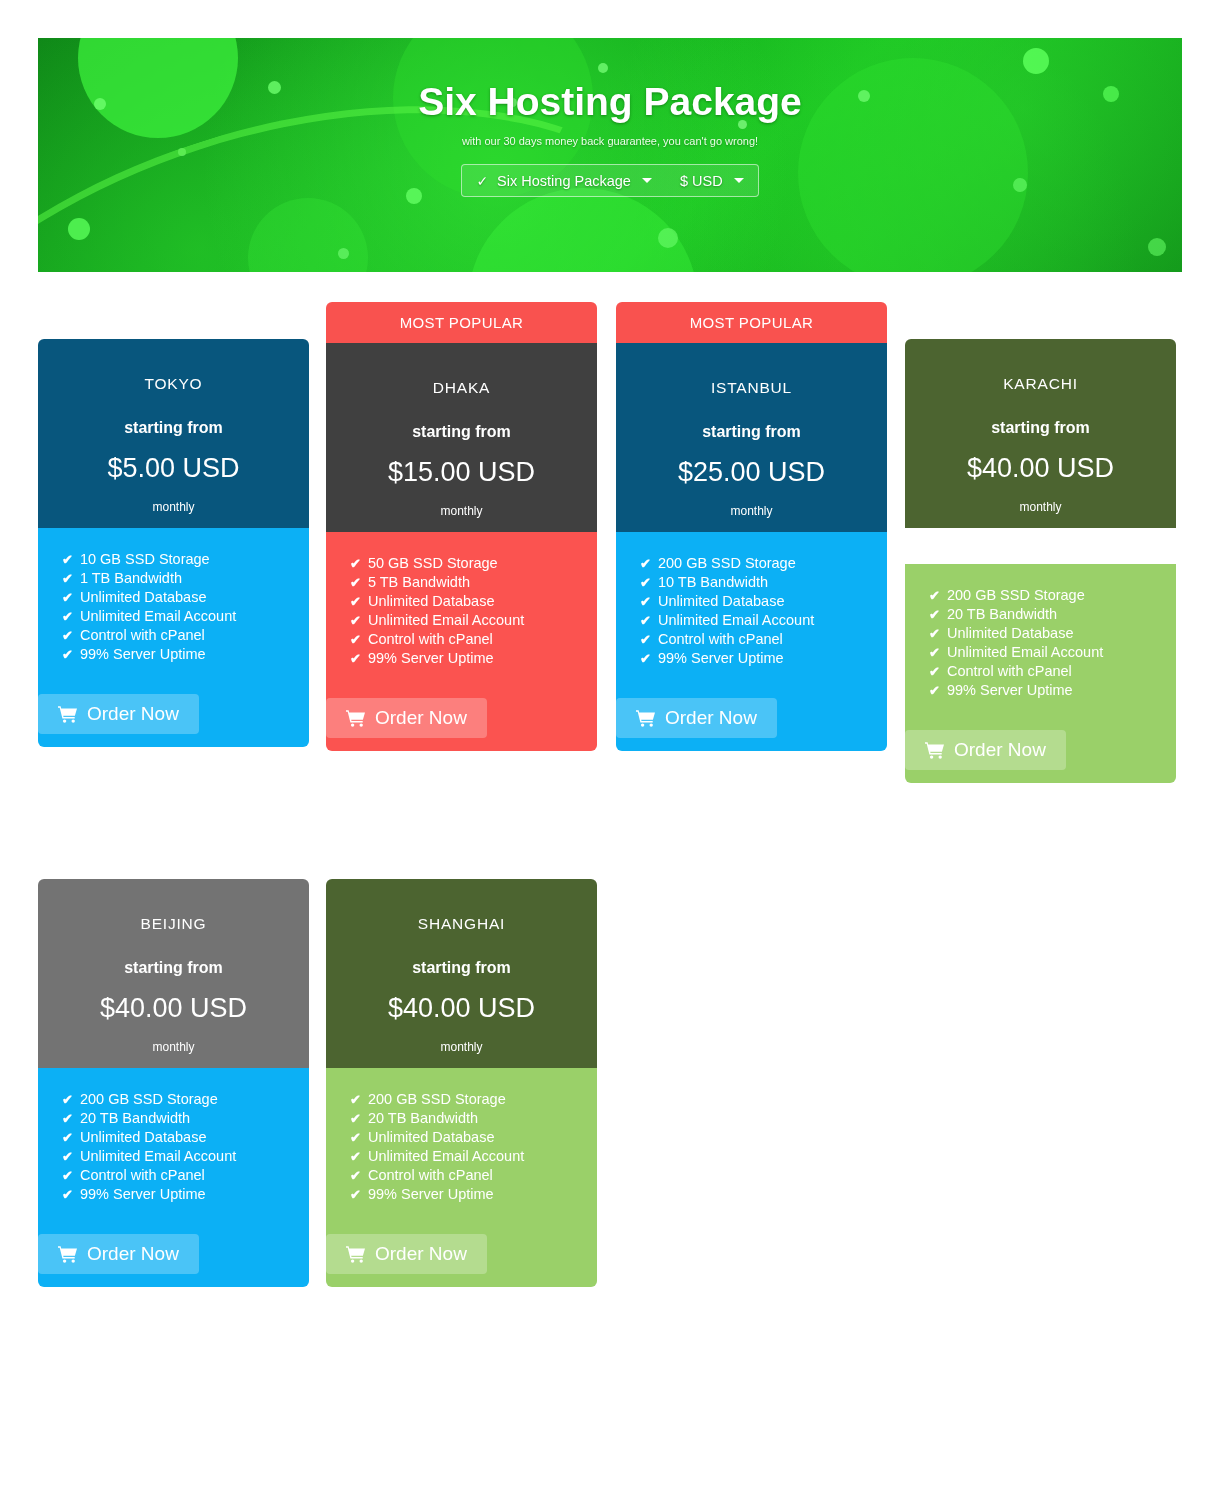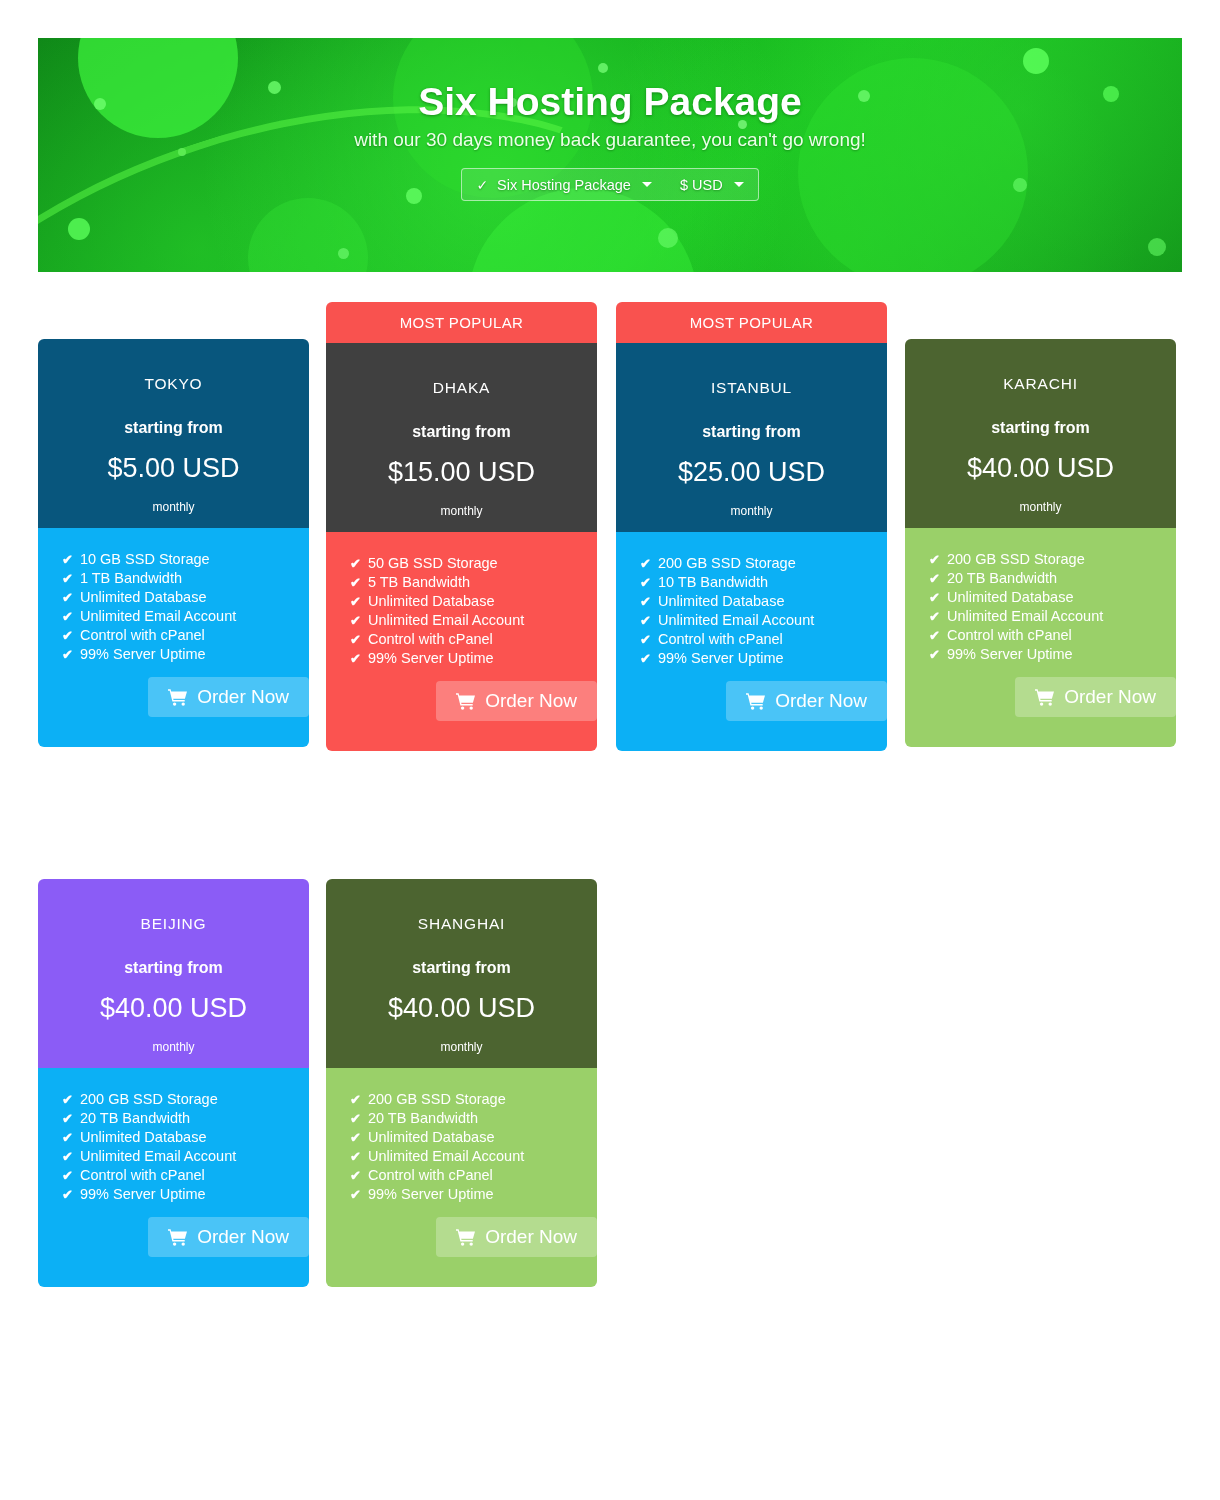--- a/index.html
+++ b/index.html
@@ -52,22 +52,22 @@
   }
   .banner-sub {
     color: #e9ffe6;
     font-size: 25px;
     font-weight: 300;
     margin-top: 12px;
     text-shadow: 0 1px 3px rgba(0,60,0,0.4);
   }
   .banner-note {
     color: #ecffe8;
-    font-size: 19px;
-    margin-top: 5px;
+    font-size: 11px;
+    margin-top: 11px;
     text-shadow: 0 1px 2px rgba(0,60,0,0.4);
   }
   .selector {
     margin-top: 17px;
     height: 33px;
     display: flex; align-items: stretch;
     border: 1px solid rgba(255,255,255,0.55);
     border-radius: 4px;
     background: rgba(255,255,255,0.10);
     overflow: hidden;
@@ -101,21 +101,21 @@
   .card {
     position: absolute;
     width: 271px;
     border-radius: 6px;
     overflow: hidden;
     display: flex; flex-direction: column;
   }
   .card.c0 { left: 0px; }
   .card.c1 { left: 288px; }
   .card.c2 { left: 578px; }
-  .card.c3 { left: 867px; }
+  .card.c3 { left: 867px; gap: 36px; }
 
   
   .card.nobadge { top: 41px; }
   .card.badged  { top: 4px; }
 
   .badge {
     height: 41px;
     display: flex; align-items: center; justify-content: center;
     color: #ffffff;
     font-size: 15px;
@@ -170,22 +170,22 @@
     font-weight: 300;
     white-space: nowrap;
   }
   .tick {
     font-size: 13px;
     font-weight: bold;
     line-height: 18px;
   }
   .order-wrap {
     margin-top: auto;
-    padding: 0 0 30px 0;
-    display: flex; justify-content: flex-end;
+    padding: 0 0 13px 0;
+    display: flex; justify-content: flex-start;
   }
   .order-btn {
     background: rgba(255,255,255,0.26);
     border: none;
     border-radius: 4px;
     color: #ffffff;
     font-size: 19px;
     font-weight: 300;
     padding: 9px 20px;
     display: flex; align-items: center; gap: 9px;
@@ -431,21 +431,21 @@
                 <circle cx="15.2" cy="16.1" r="1.7"></circle>
               </svg>
               <span>Order Now</span>
             </button>
           </div>
         </div>
       </div>
     </div>
   <div class="row-2" id="row-2">
       <div class="card c0 nobadge">
-        <div class="card-head" style="background:#8b5cf6">
+        <div class="card-head" style="background:#737373">
           <div class="plan-name">BEIJING</div>
           <div class="plan-from">starting from</div>
           <div class="plan-price">$40.00 USD</div>
           <div class="plan-cycle">monthly</div>
         </div>
         <div class="card-body" style="background:#0cb0f5">
           <ul class="features">
             <li>
               <span class="tick">✔</span>
               <span>200 GB SSD Storage</span>

